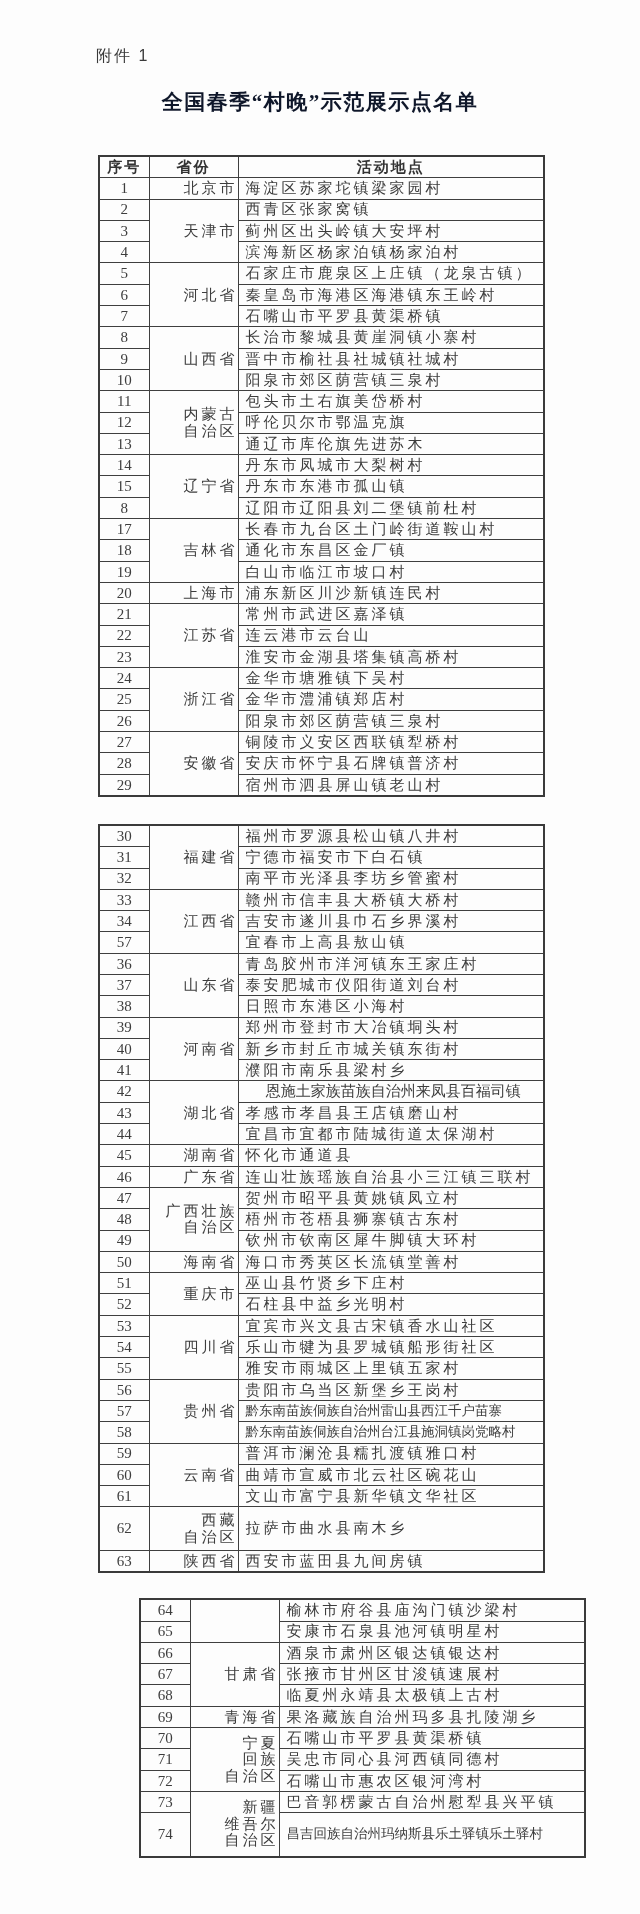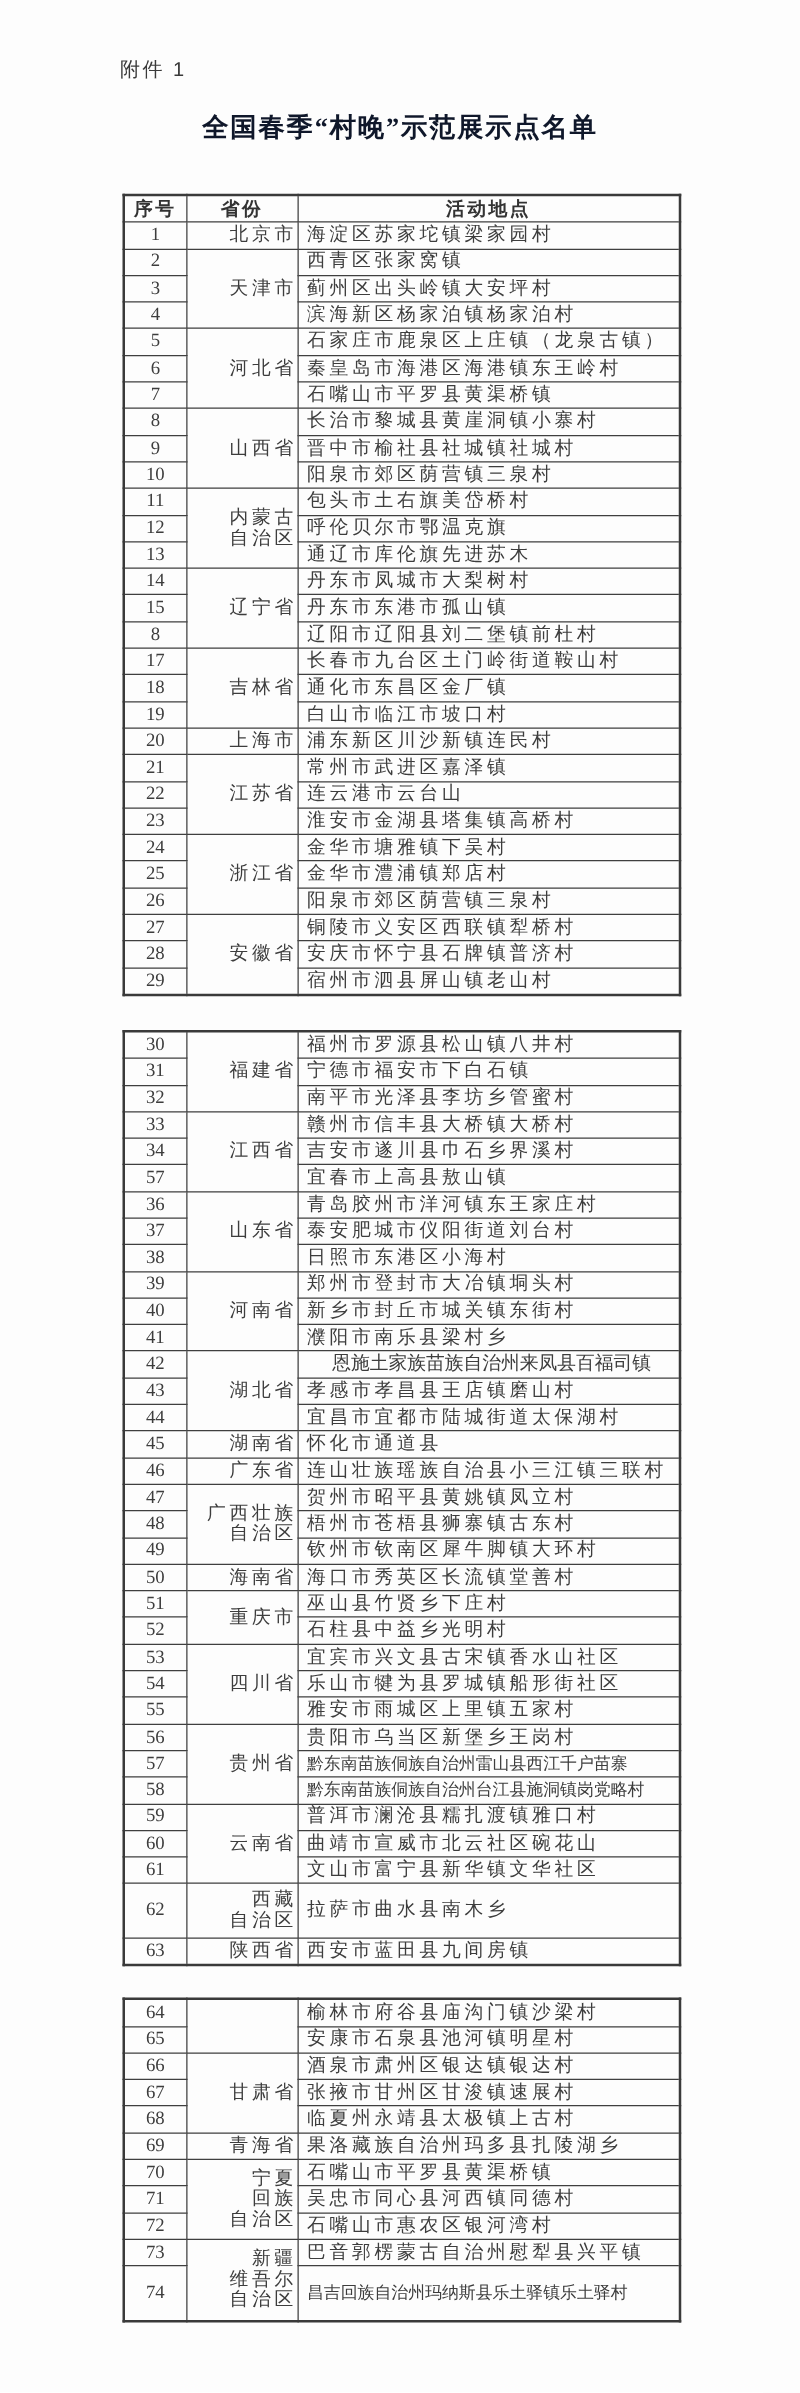--- a/index.html
+++ b/index.html
@@ -23,21 +23,21 @@
     font-weight:bold; font-size:21px; color:#0f172a;
     letter-spacing:1.5px;
   }
   .tables { position:absolute; top:155px; left:98px; }
   table {
     border-collapse:collapse; table-layout:fixed; width:445px;
     border:2px solid #3a3a3a;
     background:#fdfdfd;
   }
   .t2 { margin-top:27px; }
-  .t3 { margin-top:25px; }
+  .t3 { margin-top:25px;margin-left:41px; }
   th, td { border:1px solid #3f3f3f; height:20.3px; padding:0; overflow:hidden; }
   th {
     font-family:"Liberation Sans","DejaVu Sans",sans-serif;
     font-size:15px; font-weight:bold; color:#333;
     letter-spacing:2px; text-align:center;
   }
   td { font-size:15px; line-height:1.1; }
   .c-no  { text-align:center; letter-spacing:0; }
   .c-prov{
     text-align:right; letter-spacing:3px;

